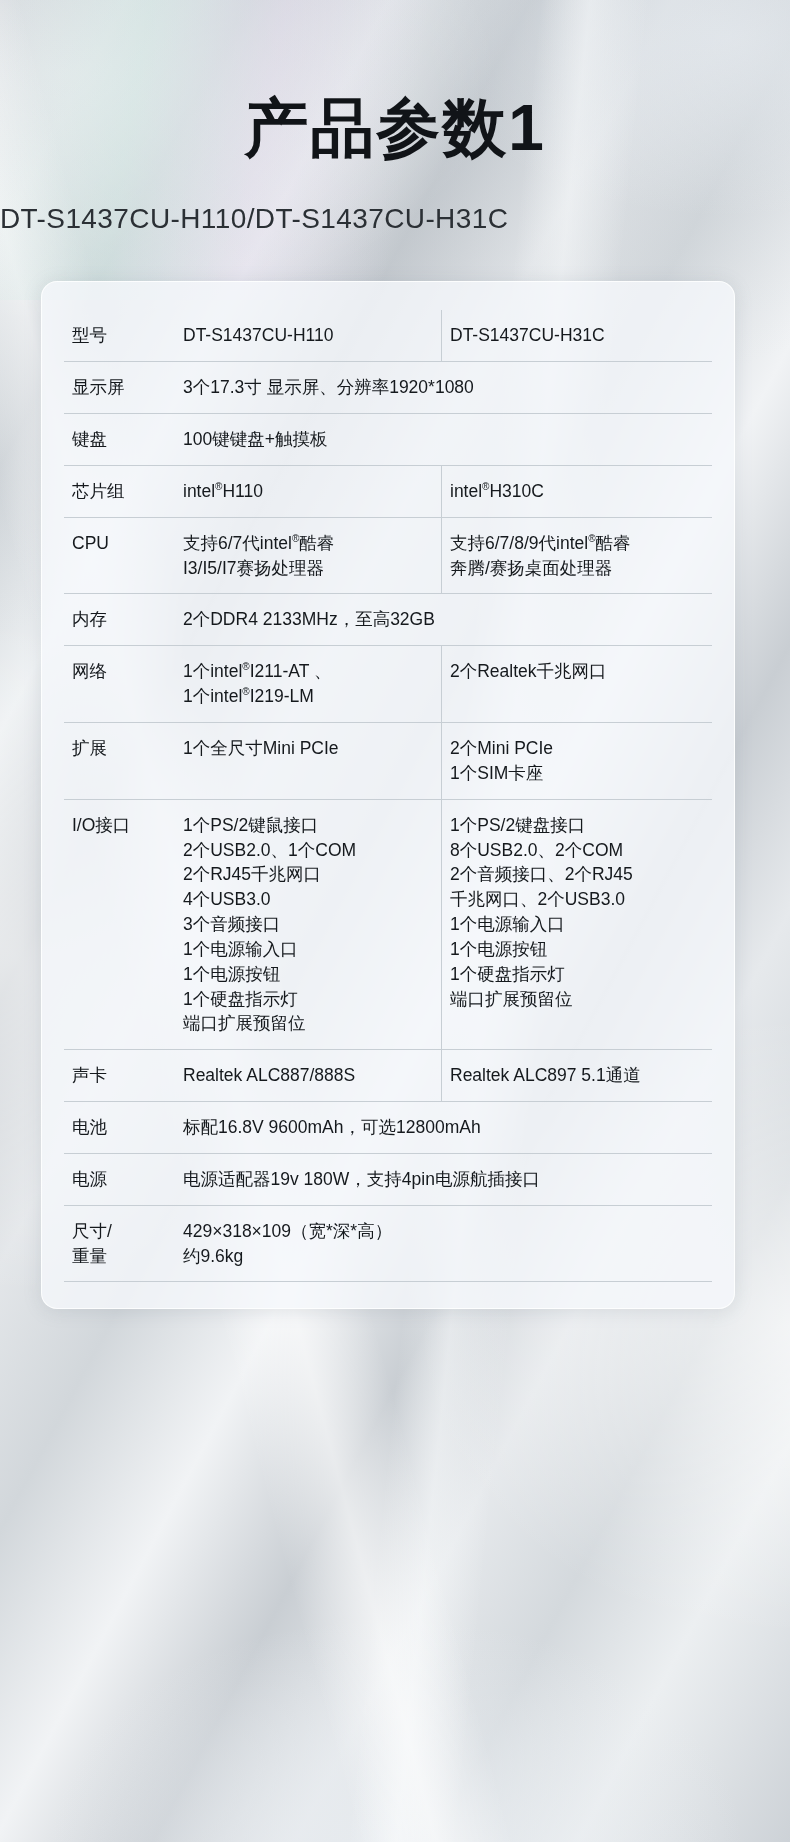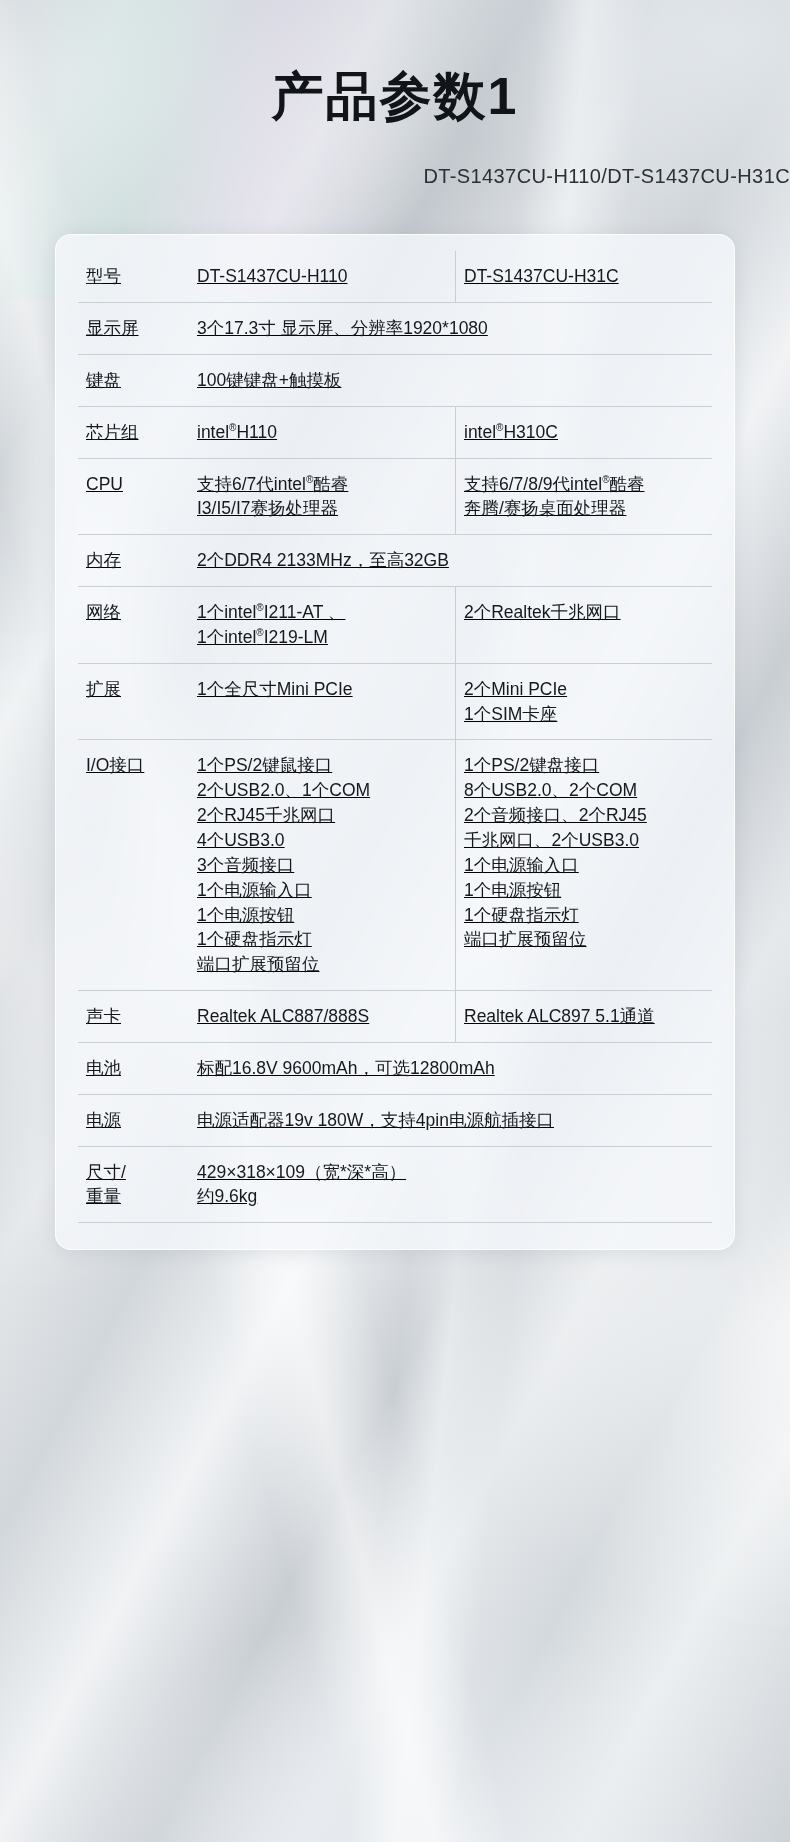--- a/index.html
+++ b/index.html
@@ -60,44 +60,43 @@
     pointer-events: none;
   }
 
   .content {
     position: relative;
     z-index: 2;
   }
 
   .title {
     text-align: center;
-    font-size: 52px;
+    font-size: 64px;
     font-weight: bold;
     color: #111418;
     letter-spacing: 2px;
-    padding-top: 68px;
+    padding-top: 93px;
     line-height: 1.1;
   }
   .subtitle {
-    text-align: right;
-    font-size: 20px;
+    text-align: left;
+    font-size: 28px;
     color: #2b3035;
     margin-top: 40px;
     letter-spacing: 0.4px;
   }
 
   .card {
-    margin: 46px 55px 0 55px;
+    margin: 46px 55px 0 41px;
     background: rgba(245,248,251,0.80);
     border: 1px solid rgba(255,255,255,0.85);
     border-radius: 16px;
     box-shadow: 0 2px 18px rgba(120,132,145,0.18);
-    padding: 16px 22px 26px 22px;
+    padding: 28px 22px 26px 22px;
     box-sizing: border-box;
-    text-decoration: underline;
   }
 
   table.spec {
     width: 100%;
     border-collapse: collapse;
     table-layout: fixed;
   }
   table.spec td {
     vertical-align: top;
     padding: 13px 6px 13px 8px;

